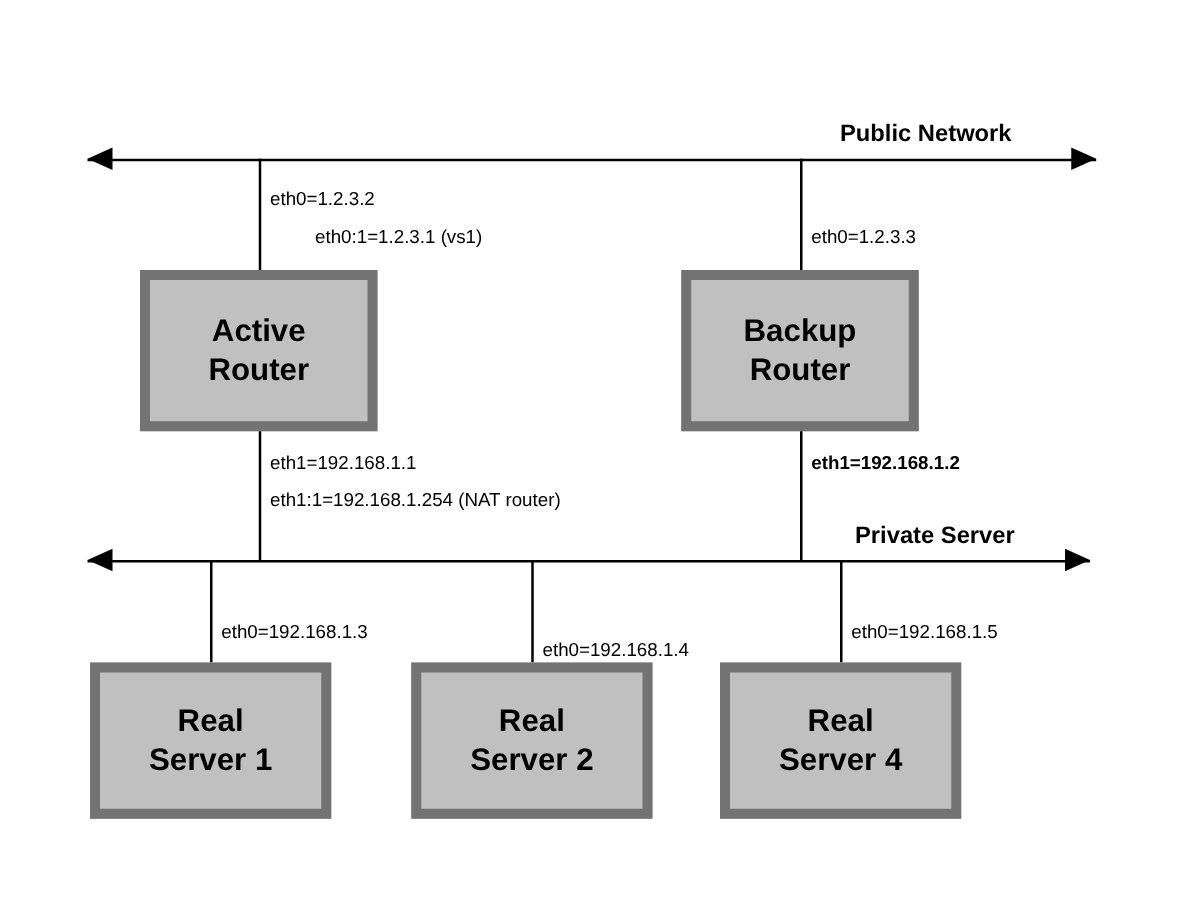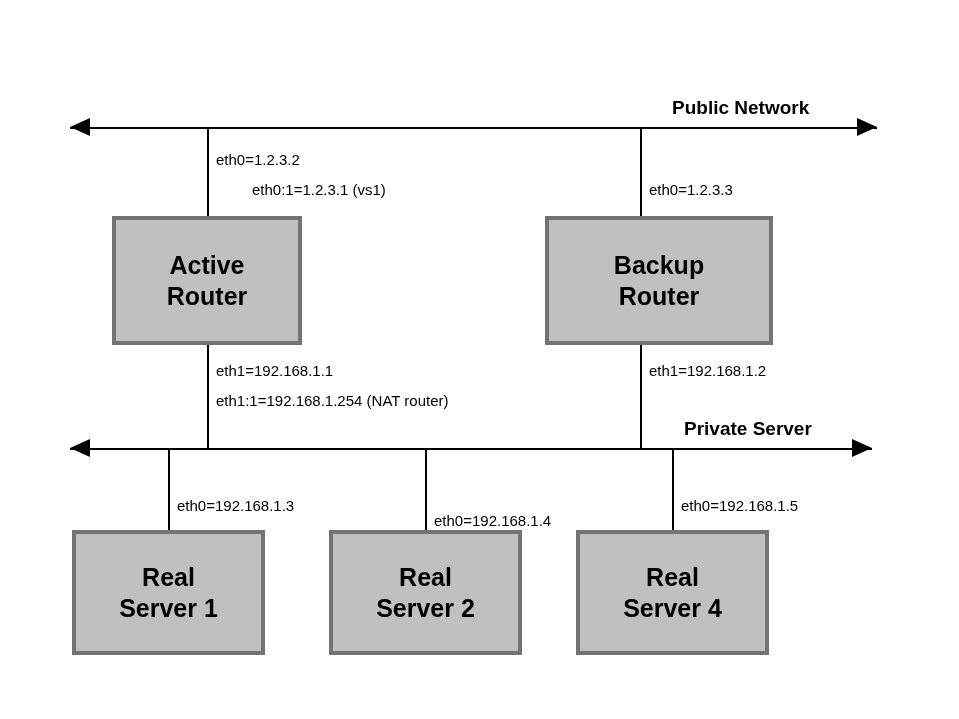--- a/index.html
+++ b/index.html
@@ -13,21 +13,21 @@
   #diagram {
     position: relative;
     width: 959px;
     height: 719px;
     background: #ffffff;
     overflow: hidden;
   }
   .node-box {
     position: absolute;
     background: #c0c0c0;
-    border: 4px solid #737373;
+    border: 8px solid #737373;
     box-sizing: border-box;
     display: flex;
     flex-direction: column;
     align-items: center;
     justify-content: center;
     font-weight: bold;
     font-size: 25px;
     line-height: 31px;
     color: #000000;
     text-align: center;
@@ -79,31 +79,31 @@
 
   <div class="label" style="left:216px; top:145px;">eth0=1.2.3.2</div>
   <div class="label" style="left:216px; top:175px;margin-left:36px;">eth0:1=1.2.3.1 (vs1)</div>
   <div class="label" style="left:649px; top:175px;">eth0=1.2.3.3</div>
 
   <div class="node-box" style="left:112px; top:216px; width:190px; height:129px;">
     <span class="node-line">Active</span>
     <span class="node-line">Router</span>
   </div>
 
-  <div class="node-box" style="left:545px; top:216px; width:228px; height:129px;">
+  <div class="node-box" style="left:545px; top:216px; width:190px; height:129px;">
     <span class="node-line">Backup</span>
     <span class="node-line">Router</span>
   </div>
 
   <div class="vline" style="left:207px; top:345px; height:103px;"></div>
   <div class="vline" style="left:640px; top:345px; height:103px;"></div>
 
   <div class="label" style="left:216px; top:356px;">eth1=192.168.1.1</div>
   <div class="label" style="left:216px; top:386px;">eth1:1=192.168.1.254 (NAT router)</div>
-  <div class="label" style="left:649px; top:356px;">eth1=192.168.1.2</div>
+  <div class="label" style="left:649px; top:356px;font-weight:bold;">eth1=192.168.1.2</div>
 
   <div class="label bold" style="left:684px; top:414px;">Private Server</div>
 
   <div class="bus" style="left:70px; top:448px; width:802px;"></div>
   <div class="arrow-left" style="left:70px; top:439px;"></div>
   <div class="arrow-right" style="left:852px; top:439px;"></div>
 
   <div class="vline" style="left:168px; top:448px; height:82px;"></div>
   <div class="vline" style="left:425px; top:448px; height:82px;"></div>
   <div class="vline" style="left:672px; top:448px; height:82px;"></div>

